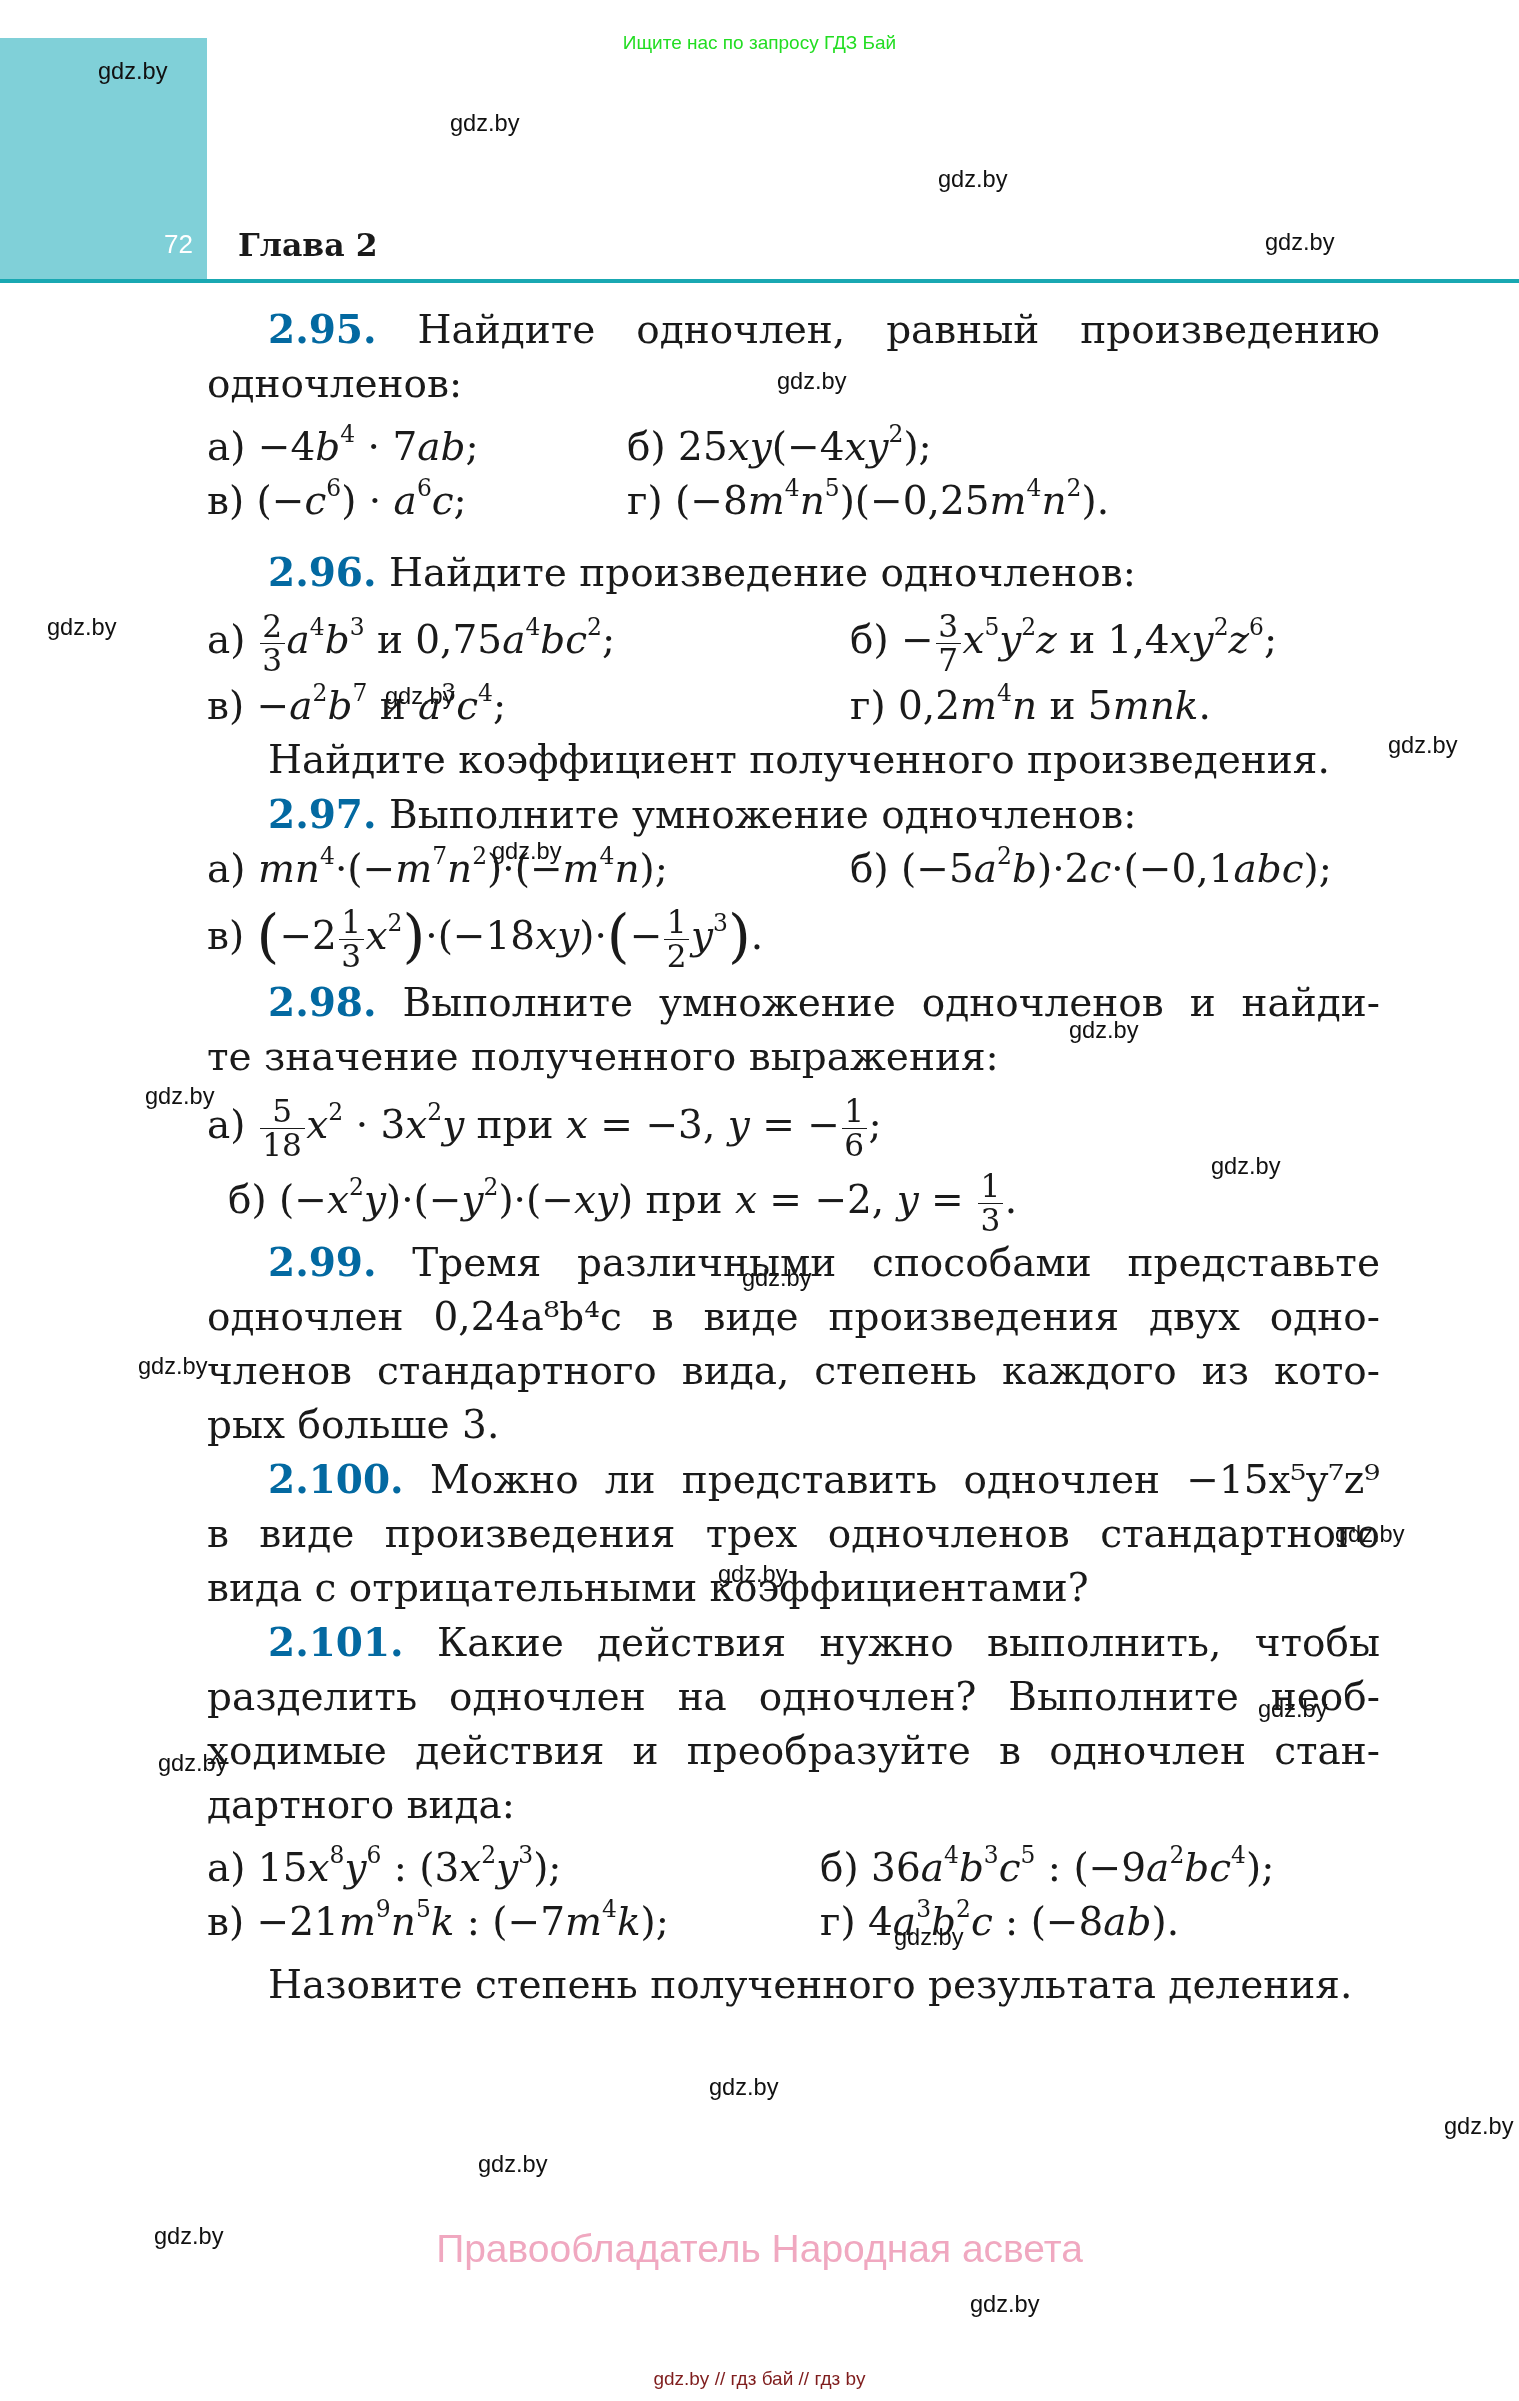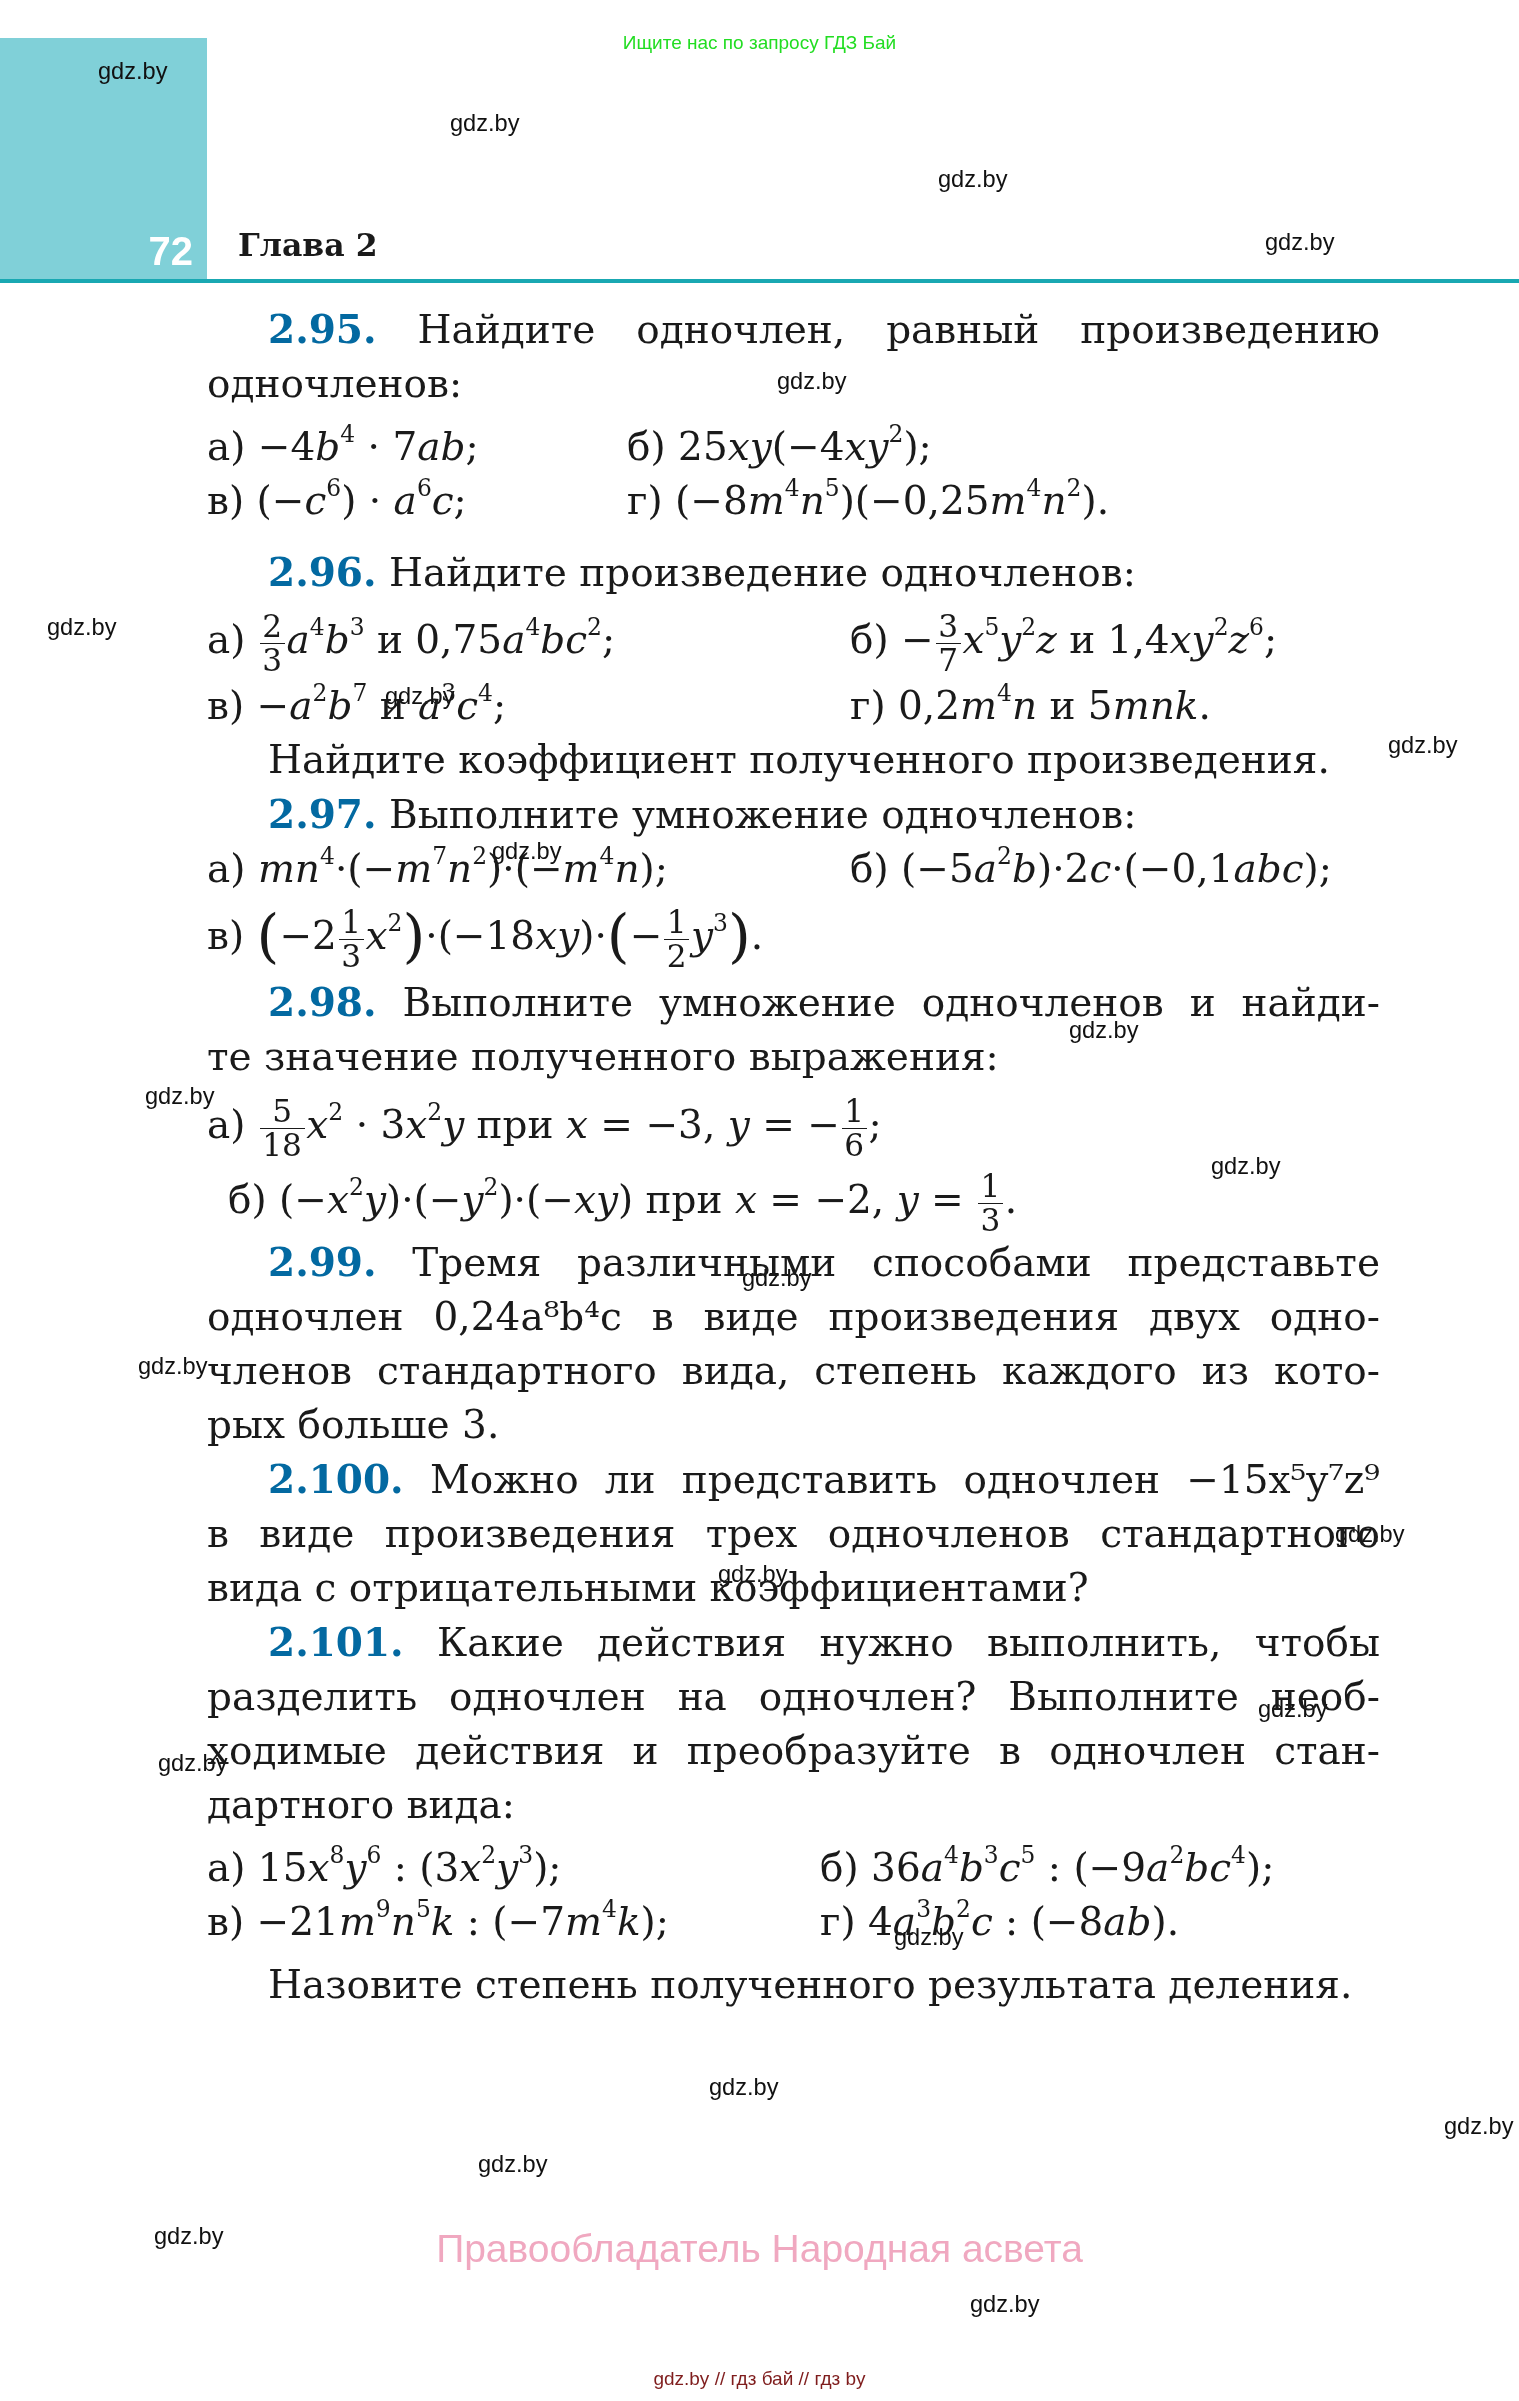--- a/index.html
+++ b/index.html
@@ -13,21 +13,21 @@
   }
   .teal-block {
     position: absolute; left: 0; top: 38px; width: 207px; height: 243px;
     background: #80d0d8;
   }
   .rule {
     position: absolute; left: 0; top: 279px; width: 1519px; height: 4.4px; background: #19a8b2;
   }
   .page-num {
     position: absolute; left: 140px; top: 229px; width: 53px; text-align: right;
-    font-family: "Liberation Sans", sans-serif; font-weight: bold; font-size: 40px; color: #ffffff;
+    font-family: "Liberation Sans", sans-serif; font-weight: normal; font-size: 26px; color: #ffffff;
   }
   .chapter {
     position: absolute; left: 238px; top: 226px;
     font-family: "DejaVu Serif", serif; font-weight: bold; font-size: 31.5px; color: #1a1a1a;
   }
   .wm {
     position: absolute; font-family: "Liberation Sans", sans-serif; font-size: 23.6px; color: #111;
   }
   .content {
     position: absolute; left: 207px; top: 302px; width: 1173px;

